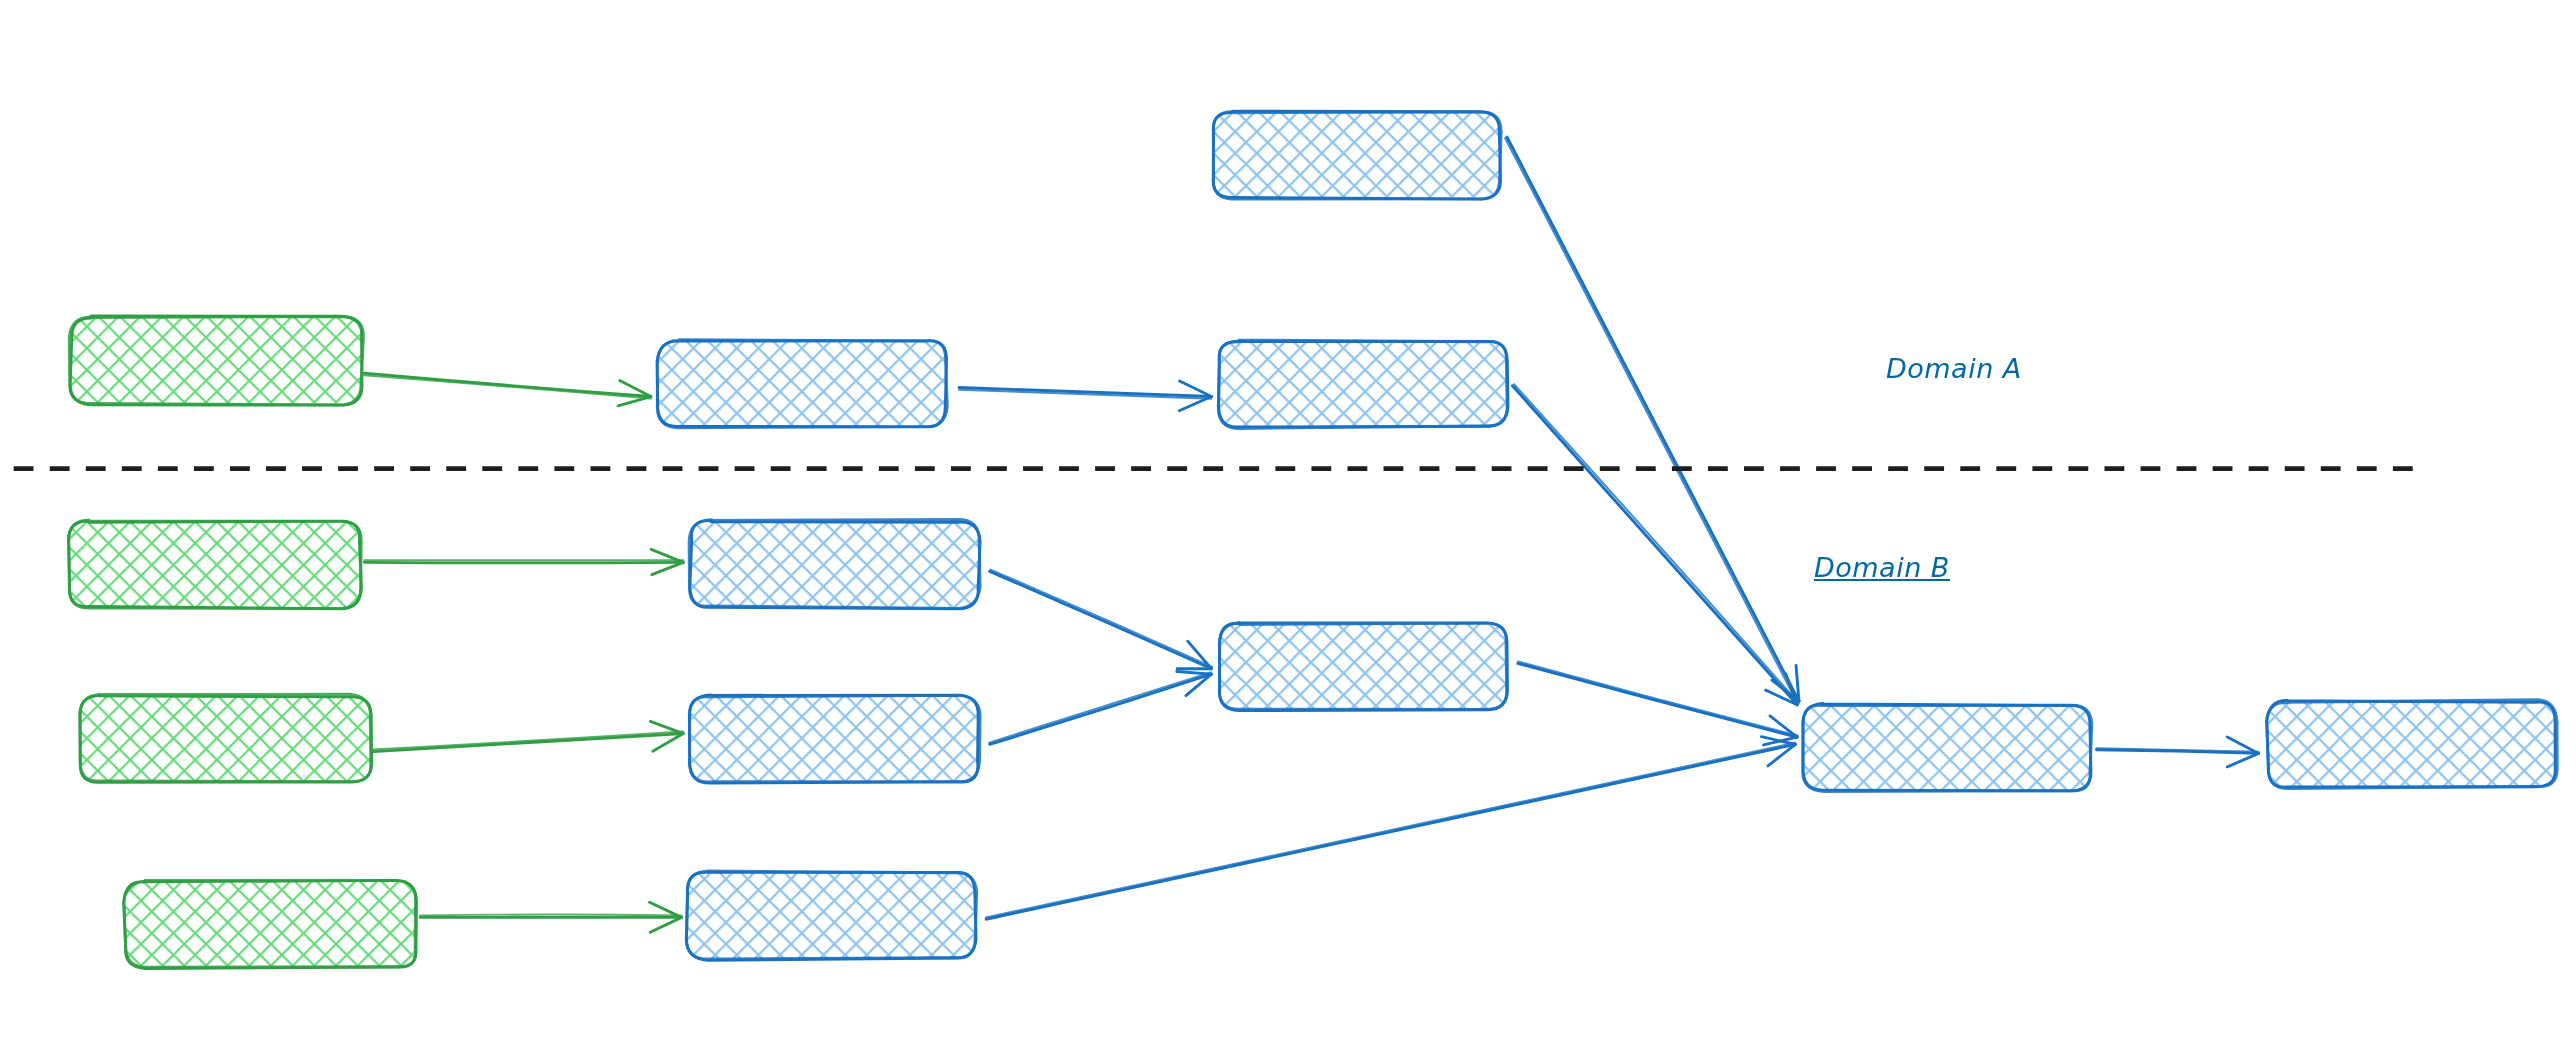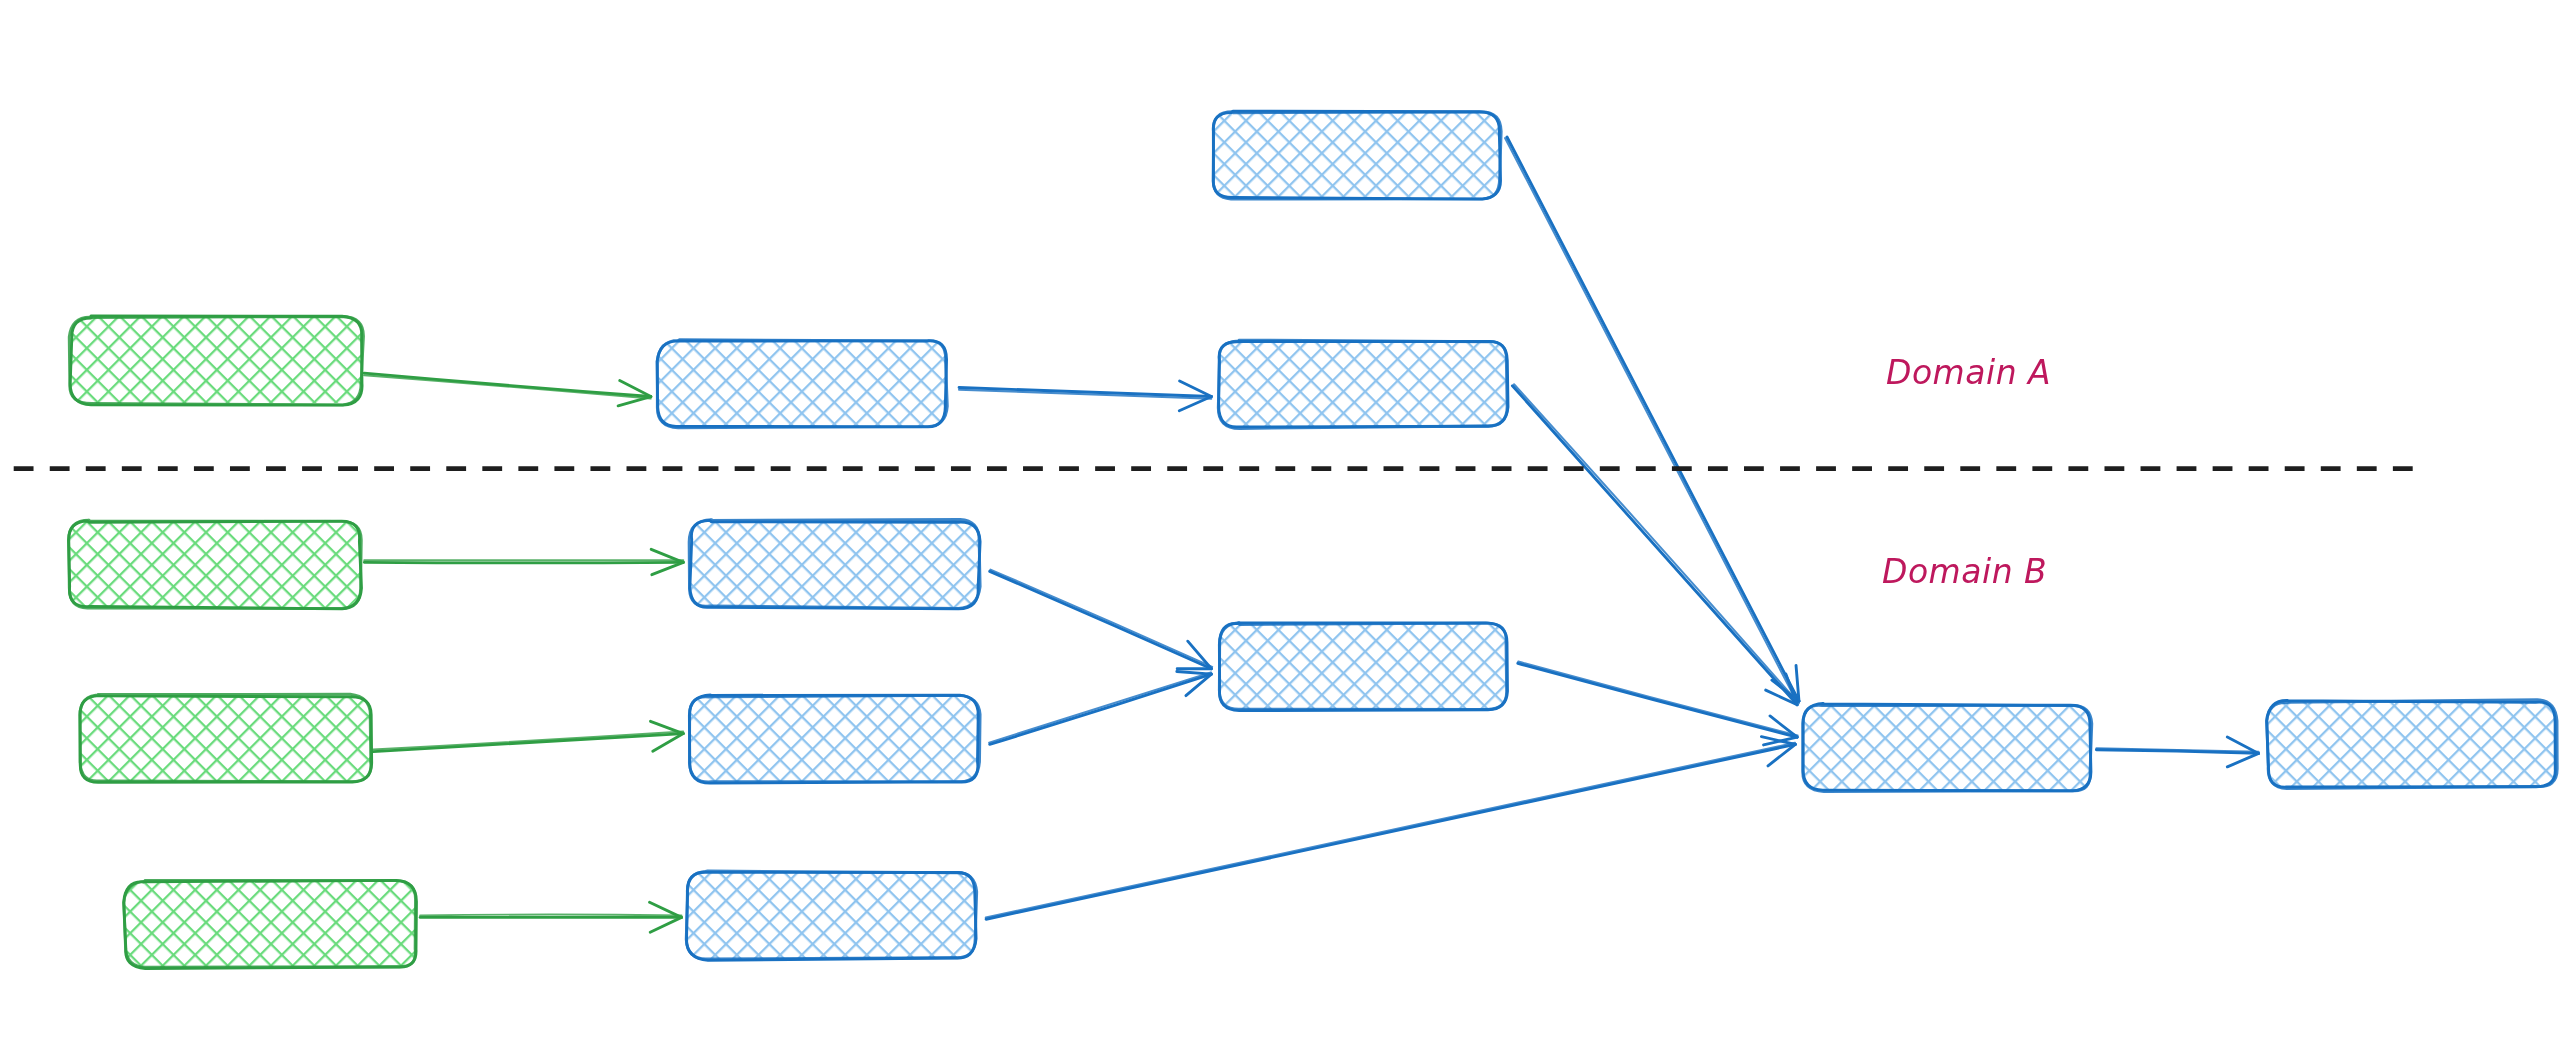--- a/index.html
+++ b/index.html
@@ -21,24 +21,24 @@
   #diagram-svg {
     position: absolute;
     top: 0;
     left: 0;
     width: 2576px;
     height: 1049px;
   }
   .domain-label {
     position: absolute;
     font-family: "DejaVu Sans", sans-serif;
-    font-size: 33px;
+    font-size: 27px;
     font-style: italic;
     font-weight: 500;
-    color: #be185d;
+    color: #0369a1;
     letter-spacing: 0.5px;
     white-space: nowrap;
     user-select: none;
   }
   .node-hit {
     position: absolute;
     
   }
 </style>
 </head>
@@ -238,21 +238,21 @@
           <path d="M 2538.6587379972566 777.5983401920439 L 2813.238353909465 779.4059396433471 Q 2834.92085048011 776.7065432098766 2835.034622770919 800.9026200274349 L 2835.145102880658 853.278120713306 Q 2836.4769821673526 872.6873662551441 2813.869766803841 872.9772702331961 L 2536.6666666666665 873.3428943758573 Q 2516.936817558299 874.4163374485597 2517.0308367626885 853.2889574759945 L 2514.8697119341564 799.866927297668 Q 2517.367023319616 776.5601234567902 2538.384499314129 777.3043484224966 Z" fill="none" stroke="#1971c2" stroke-width="3.2" stroke-linecap="round" stroke-linejoin="round" opacity="1"></path>
           <path d="M 2539.3322222222223 779.2751165980795 L 2815.335706447188 776.4818930041152 Q 2835.163058984911 776.6878463648834 2837.135267489712 799.7991495198903 L 2837.3659122085046 853.0256790123457 Q 2837.316721536351 875.1032373113854 2813.4864609053498 872.6491083676269 L 2537.233155006859 875.0509465020576 Q 2515.5296433470508 874.2889986282579 2516.6524691358027 850.8916598079561 L 2515.204101508916 799.6243621399177 Q 2517.268491083676 778.5117969821673 2537.2999588477364 779.5934705075446 Z" fill="none" stroke="#1971c2" stroke-width="3.2" stroke-linecap="round" stroke-linejoin="round" opacity="0.85"></path>
         </g>
       </g>
     <g id="divider-layer">
         <line x1="15" y1="520" x2="2682" y2="520" stroke="#1e1e1e" stroke-width="5" stroke-dasharray="22 18" stroke-linecap="butt"></line>
       </g>
   </svg>
 
   <div class="domain-label" id="label-domain-a" style="left: 1886px; top: 353px;">Domain A</div>
-  <div class="domain-label" id="label-domain-b" style="left: 1882px; top: 552px;">Domain B</div>
+  <div class="domain-label" id="label-domain-b" style="left: 1814px; top: 552px; text-decoration: underline;">Domain B</div>
 
   <div id="hit-layer">
       <div class="node-hit" style="left: 70px; top: 317px; width: 292px; height: 87px;"></div>
       <div class="node-hit" style="left: 658px; top: 341px; width: 288px; height: 87px;"></div>
       <div class="node-hit" style="left: 1219px; top: 341px; width: 288px; height: 87px;"></div>
       <div class="node-hit" style="left: 1212px; top: 112px; width: 288px; height: 87px;"></div>
       <div class="node-hit" style="left: 69px; top: 521px; width: 292px; height: 87px;"></div>
       <div class="node-hit" style="left: 79px; top: 696px; width: 292px; height: 87px;"></div>
       <div class="node-hit" style="left: 124px; top: 882px; width: 292px; height: 87px;"></div>
       <div class="node-hit" style="left: 690px; top: 521px; width: 288px; height: 87px;"></div>

